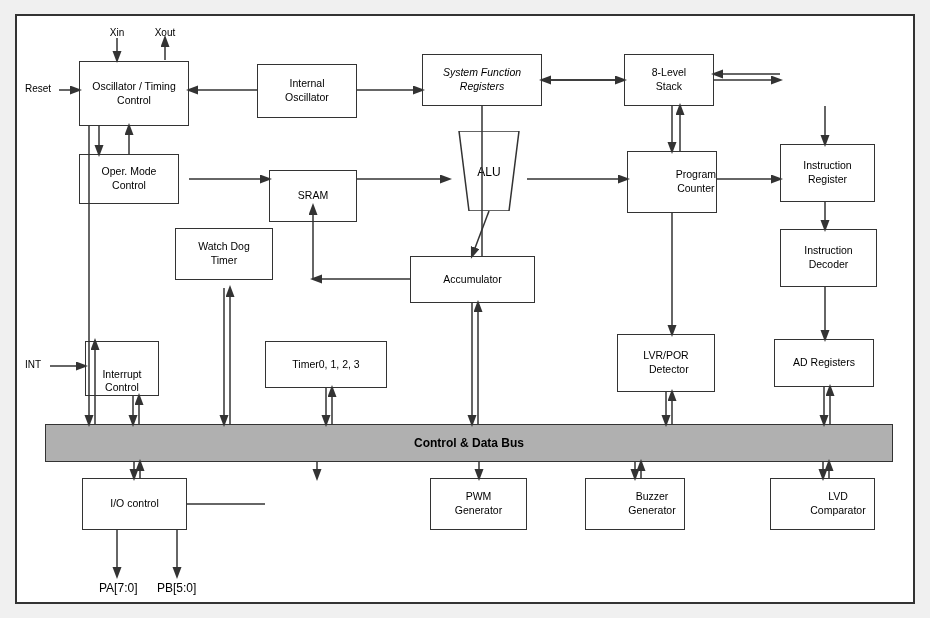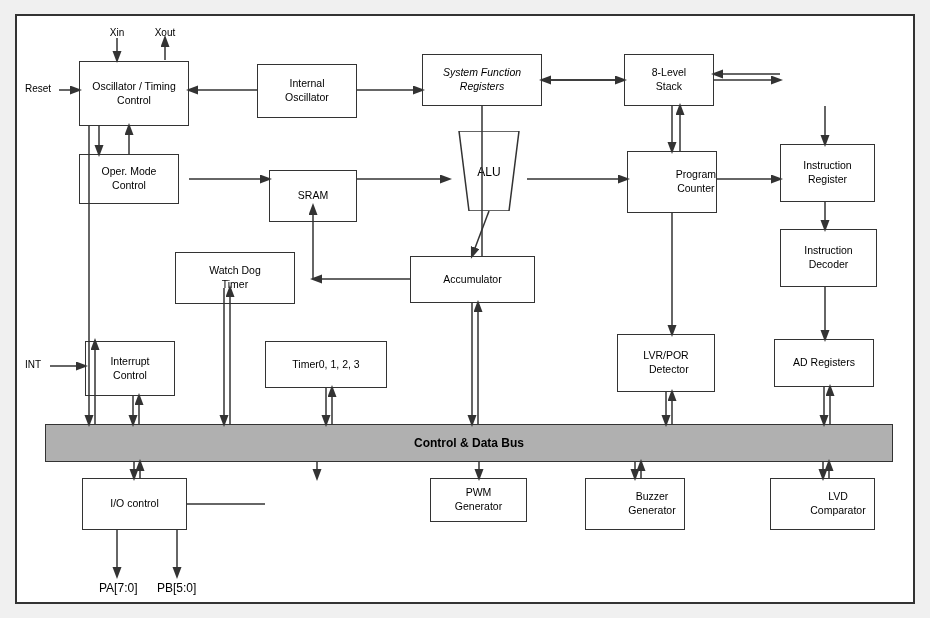--- a/index.html
+++ b/index.html
@@ -83,40 +83,40 @@
   </div>
 
   <div class="block" style="left:610px;top:135px;width:90px;height:62px;justify-content:flex-end;">
     <span>Program<br>Counter</span>
   </div>
 
   <div class="block" style="left:763px;top:128px;width:95px;height:58px;">
     <span>Instruction<br>Register</span>
   </div>
 
-  <div class="block" style="left:158px;top:236px;width:120px;height:52px;">
+  <div class="block" style="left:158px;top:212px;width:98px;height:52px;">
     <span>Watch Dog<br>Timer</span>
   </div>
 
   <div class="alu-shape" style="left:432px;top:115px;width:80px;height:80px;">
     <svg width="80" height="80" viewBox="0 0 80 80">
       <polygon points="10,0 70,0 60,80 20,80" fill="white" stroke="#333" stroke-width="1.5"></polygon>
       <text x="40" y="45" text-anchor="middle" font-size="12" font-family="Arial">ALU</text>
     </svg>
   </div>
 
   <div class="block" style="left:393px;top:240px;width:125px;height:47px;">
     <span>Accumulator</span>
   </div>
 
   <div class="block" style="left:763px;top:213px;width:97px;height:58px;">
     <span>Instruction<br>Decoder</span>
   </div>
 
-  <div class="block" style="left:68px;top:325px;width:90px;height:55px;">
+  <div class="block" style="left:68px;top:325px;width:74px;height:55px;align-items:flex-end;">
     <span>Interrupt<br>Control</span>
   </div>
 
   <div class="block" style="left:248px;top:325px;width:122px;height:47px;">
     <span>Timer0, 1, 2, 3</span>
   </div>
 
   <div class="block" style="left:600px;top:318px;width:98px;height:58px;text-align:right;">
     <span>LVR/POR<br>Detector</span>
   </div>
@@ -127,21 +127,21 @@
 
   <div class="bus-bar" style="left:28px;top:408px;width:848px;height:38px;">
     <span>Control &amp; Data Bus</span>
   </div>
 
   <div class="block" style="left:65px;top:462px;width:105px;height:52px;">
     <span>I/O control</span>
   </div>
 
 
-  <div class="block" style="left:413px;top:462px;width:97px;height:44px;">
+  <div class="block" style="left:413px;top:462px;width:97px;height:52px;">
     <span>PWM<br>Generator</span>
   </div>
 
   <div class="block" style="left:568px;top:462px;width:100px;height:52px;padding-left:34px;">
     <span>Buzzer<br>Generator</span>
   </div>
 
   <div class="block" style="left:753px;top:462px;width:105px;height:52px;padding-left:31px;">
     <span>LVD<br>Comparator</span>
   </div>

